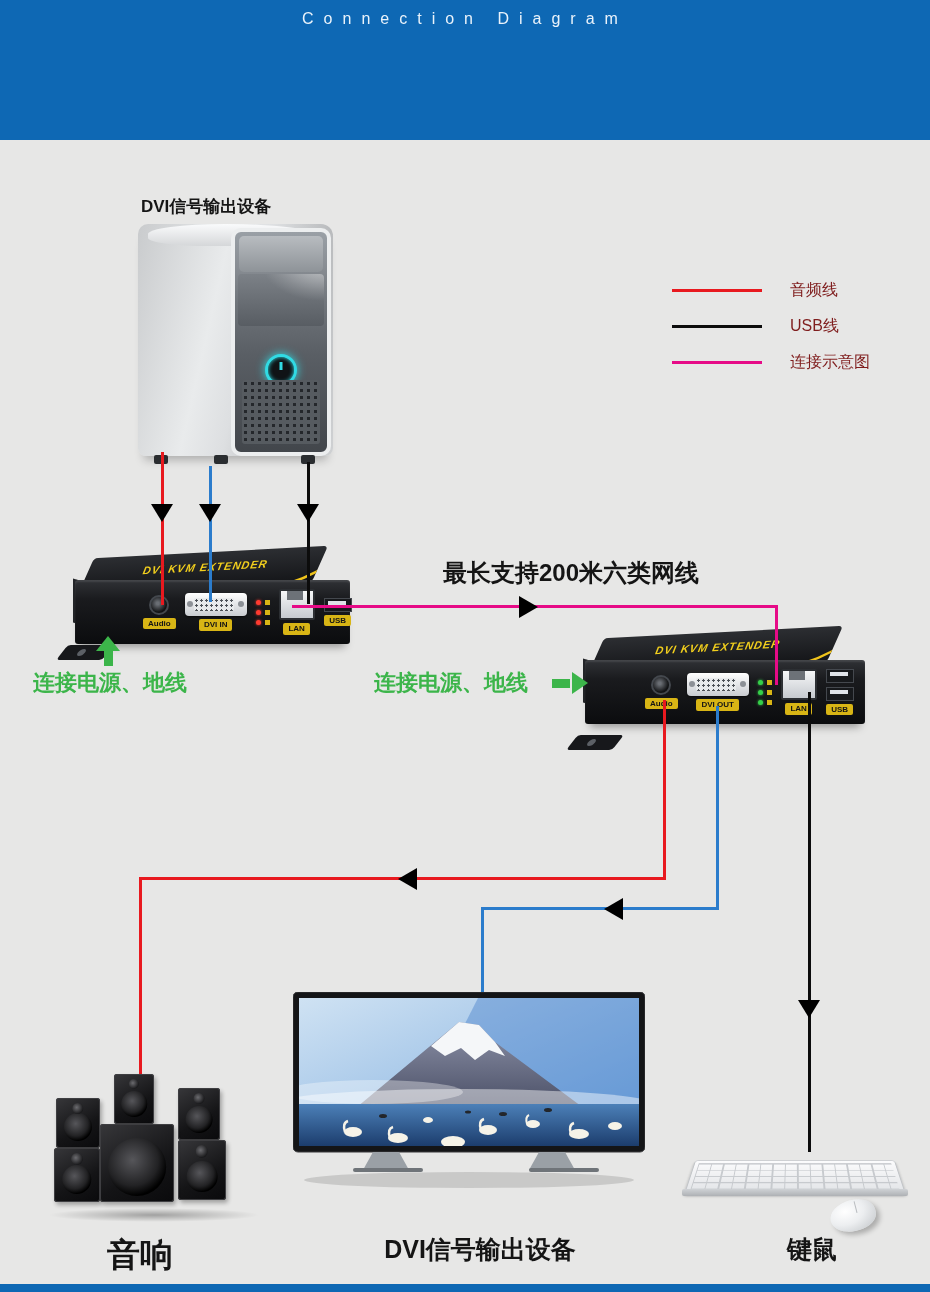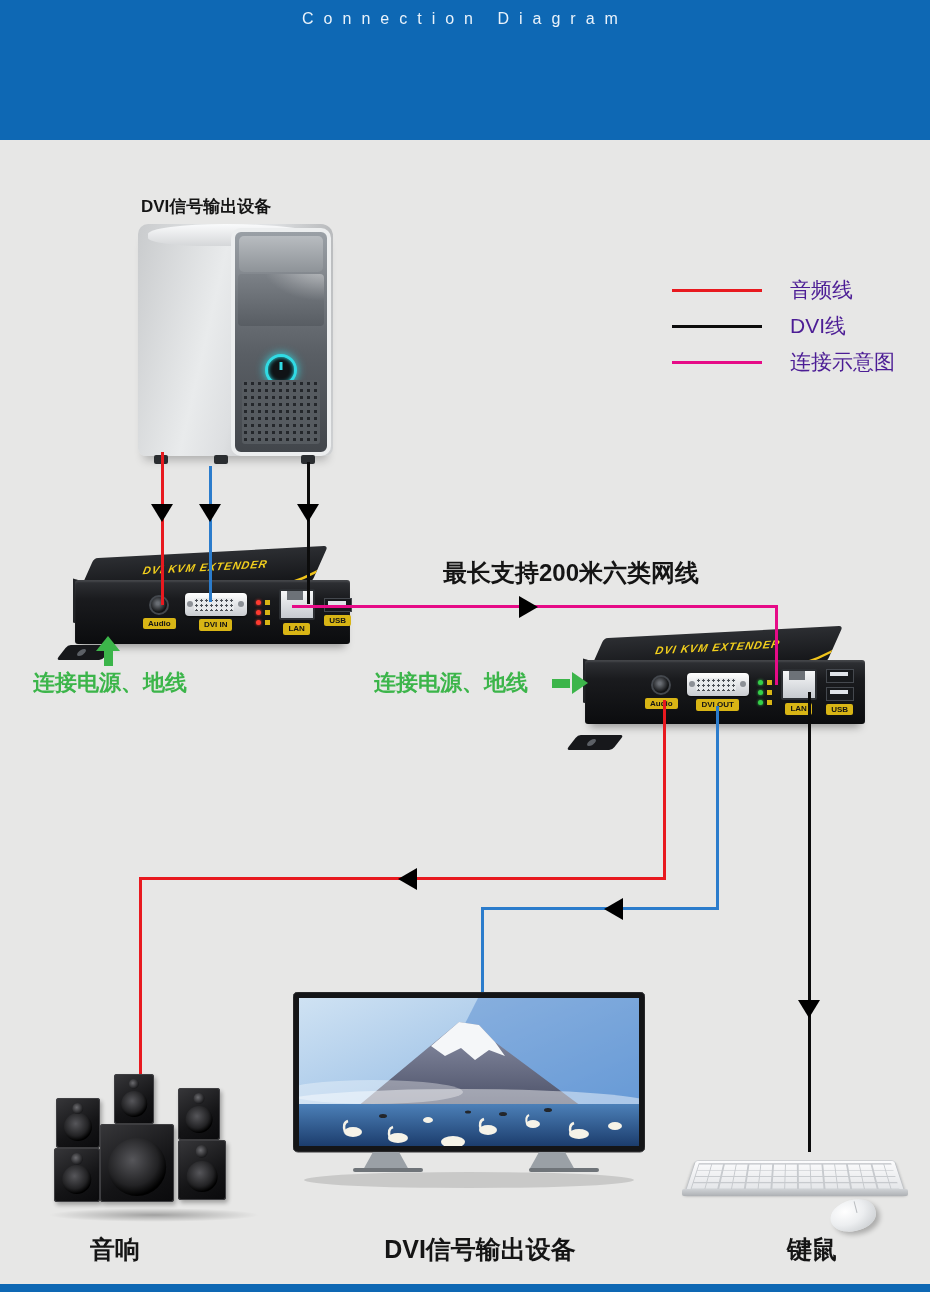--- a/index.html
+++ b/index.html
@@ -10,21 +10,21 @@
   .hdr-title{margin:0;padding-top:16px;font-size:57px;font-weight:bold;letter-spacing:10px;}
   .hdr-sub{margin:0;padding-top:10px;font-size:16px;font-weight:400;letter-spacing:10px;color:#eaf3fb;}
   .footbar{position:absolute;left:0;top:1284px;width:930px;height:8px;background:#0e68b4;}
   
   .lbl{position:absolute;color:#151515;font-weight:bold;white-space:nowrap;}
   .green-note{position:absolute;color:#3cb54a;font-size:22px;font-weight:600;white-space:nowrap;}
   
   .legend{position:absolute;left:672px;top:272px;}
   .lg-row{position:relative;height:36px;display:flex;align-items:center;}
   .lg-line{width:90px;height:3px;margin-right:28px;}
-  .lg-lab{font-size:21px;color:#4c1d95;}
+  .lg-lab{font-size:16px;color:#7f1d1d;}
   .c-red{background:#e8191f;} .c-blue{background:#2b7ccc;} .c-black{background:#0c0c0c;} .c-mag{background:#e60b87;}
   
   .cab{position:absolute;}
   .vln{width:3px;} .hln{height:3px;}
   .arr-down{position:absolute;width:0;height:0;border-left:11px solid transparent;border-right:11px solid transparent;border-top:18px solid #000;}
   .arr-left{position:absolute;width:0;height:0;border-top:11px solid transparent;border-bottom:11px solid transparent;border-right:19px solid #000;}
   .arr-right{position:absolute;width:0;height:0;border-top:11px solid transparent;border-bottom:11px solid transparent;border-left:19px solid #000;}
   
   .gup{position:absolute;width:24px;height:30px;}
   .gup .stem{position:absolute;left:8px;top:13px;width:9px;height:17px;background:#3cb54a;}
@@ -138,21 +138,21 @@
     <div class="tw-foot" style="right:18px;"></div>
   </div>
 
   <div class="legend">
     <div class="lg-row">
       <span class="lg-line c-red"></span>
       <span class="lg-lab">音频线</span>
     </div>
     <div class="lg-row">
       <span class="lg-line c-black"></span>
-      <span class="lg-lab">DVI线</span>
+      <span class="lg-lab">USB线</span>
     </div>
     <div class="lg-row">
       <span class="lg-line c-mag"></span>
       <span class="lg-lab">连接示意图</span>
     </div>
   </div>
 
   <div class="ext" style="left:70px;top:552px;width:280px;height:108px;">
     <div class="ext-top">
       <span class="ext-arc"></span>
@@ -342,18 +342,18 @@
       <rect x="236" y="176" width="70" height="4" rx="2" fill="#6f7479"></rect>
     </svg>
   </div>
 
   <div class="kbgrp">
     <div class="kb"></div>
     <div class="kb-front"></div>
     <div class="mouse"></div>
   </div>
 
-  <div class="lbl" style="left:90px;top:1233px;width:100px;font-size:25px;text-align:left;">音响</div>
+  <div class="lbl" style="left:90px;top:1233px;width:100px;font-size:33px;text-align:center;">音响</div>
   <div class="lbl" style="left:355px;top:1233px;width:250px;font-size:25px;text-align:center;">DVI信号输出设备</div>
   <div class="lbl" style="left:762px;top:1233px;width:100px;font-size:25px;text-align:center;">键鼠</div>
 
   <div class="footbar"></div>
 </div>
 
 </body></html>

